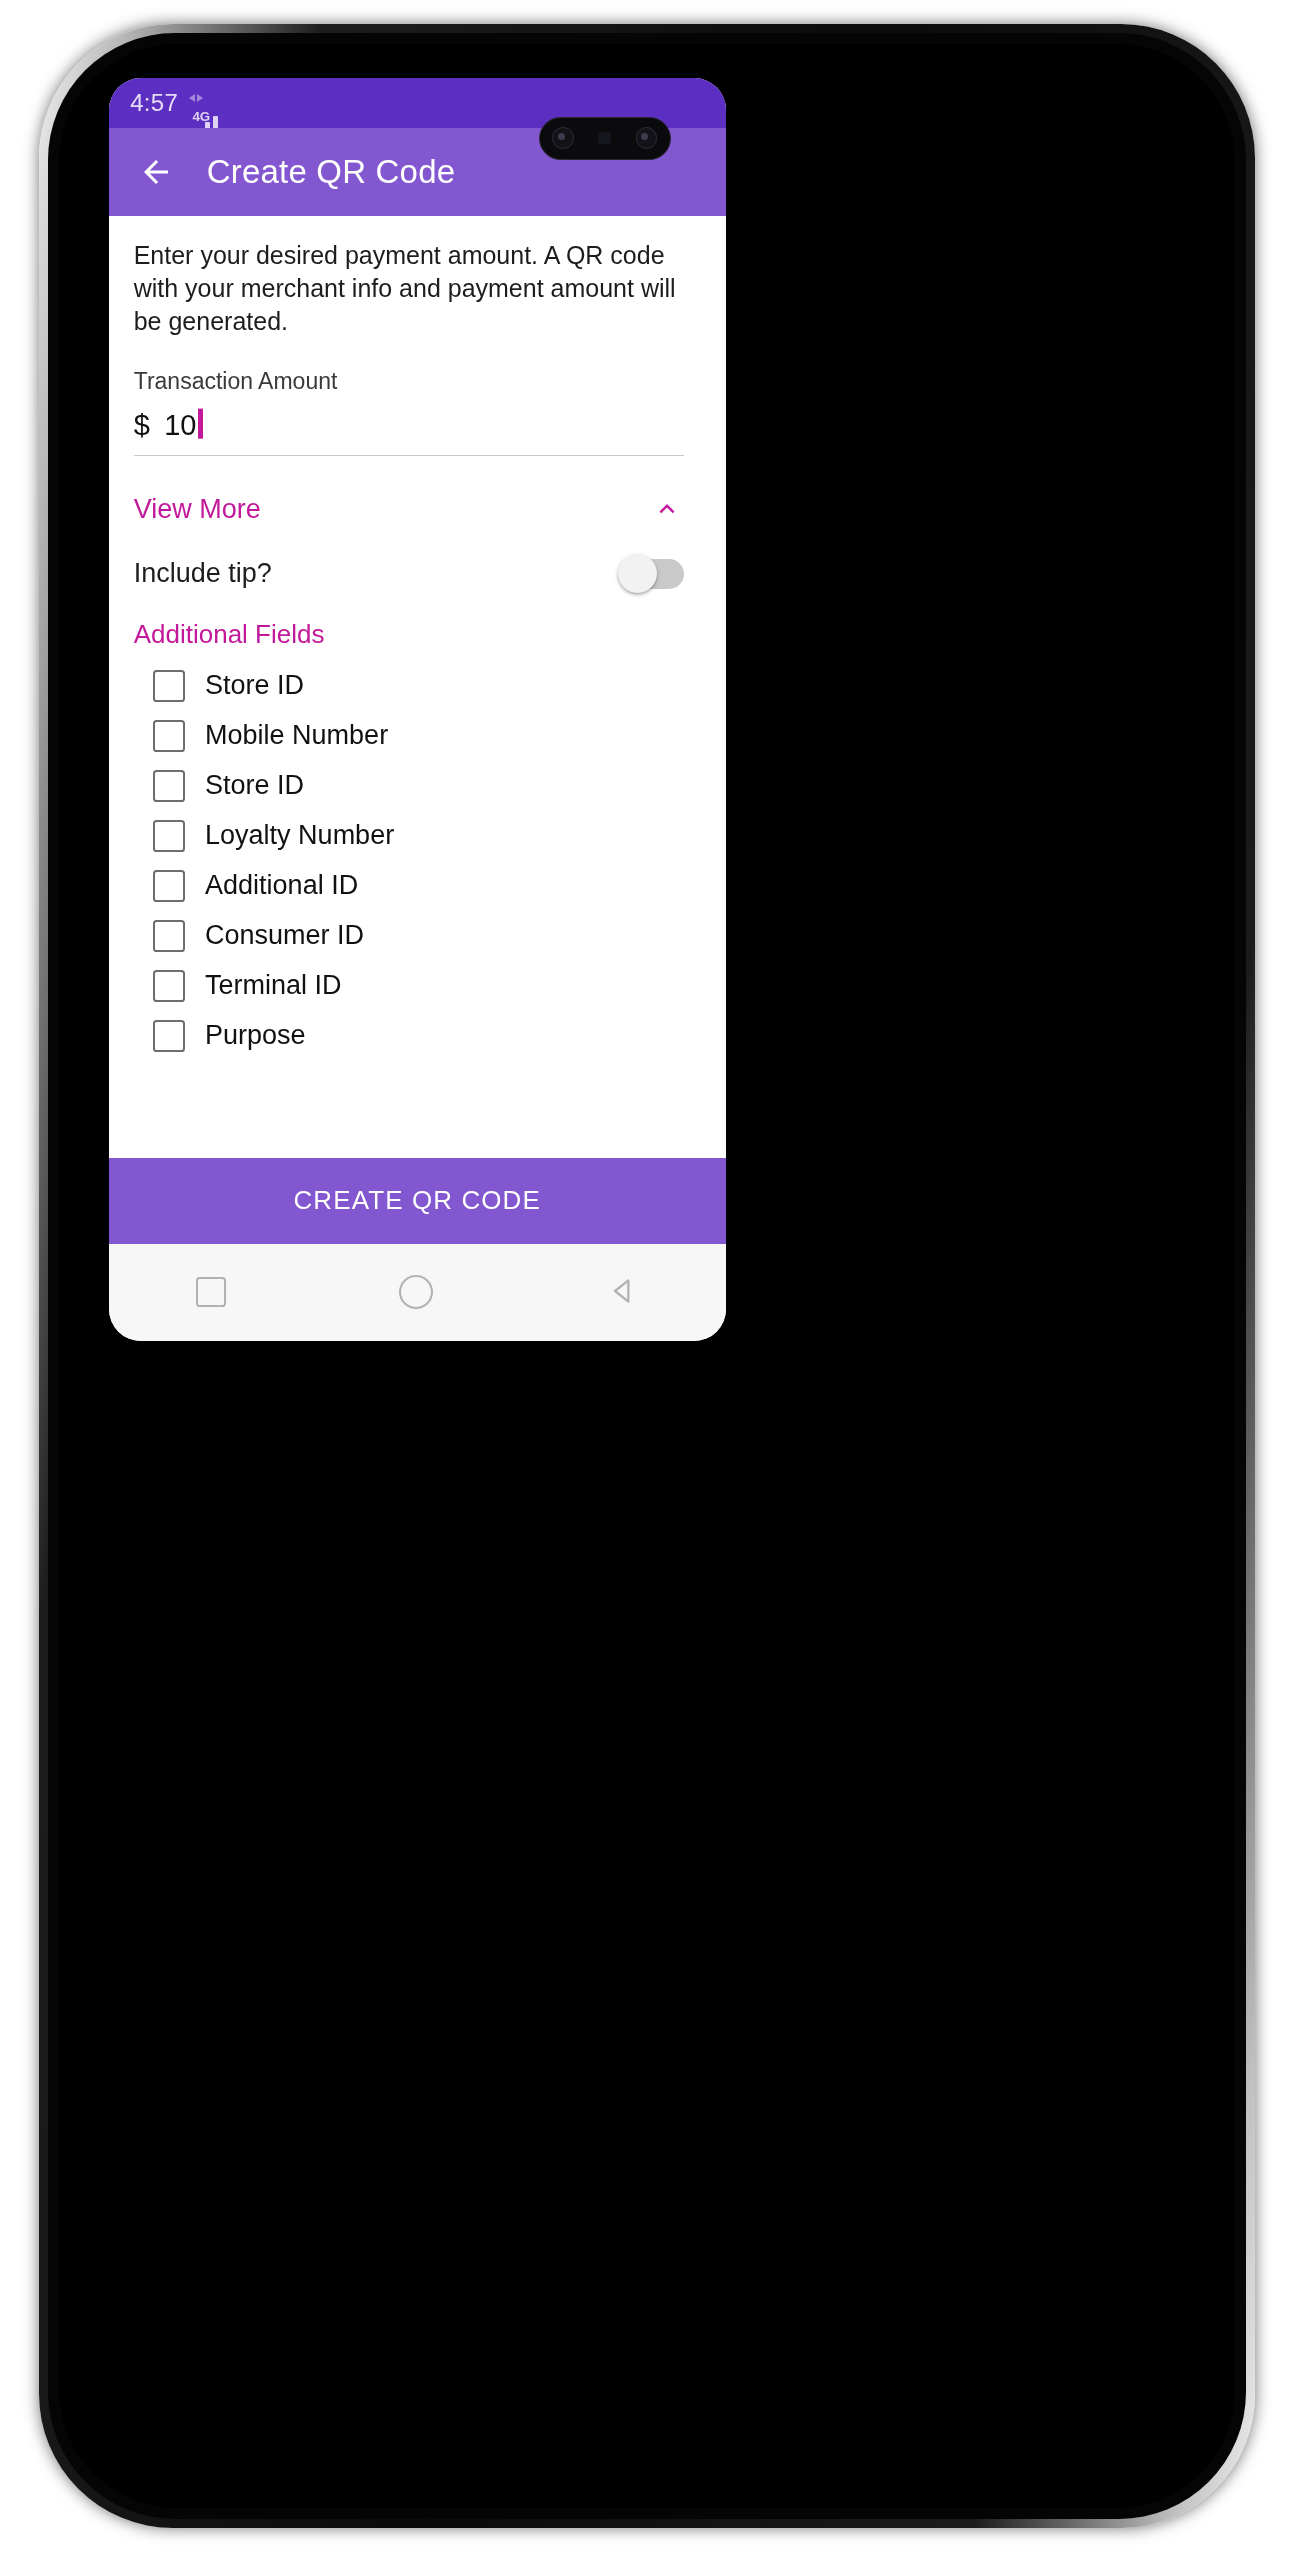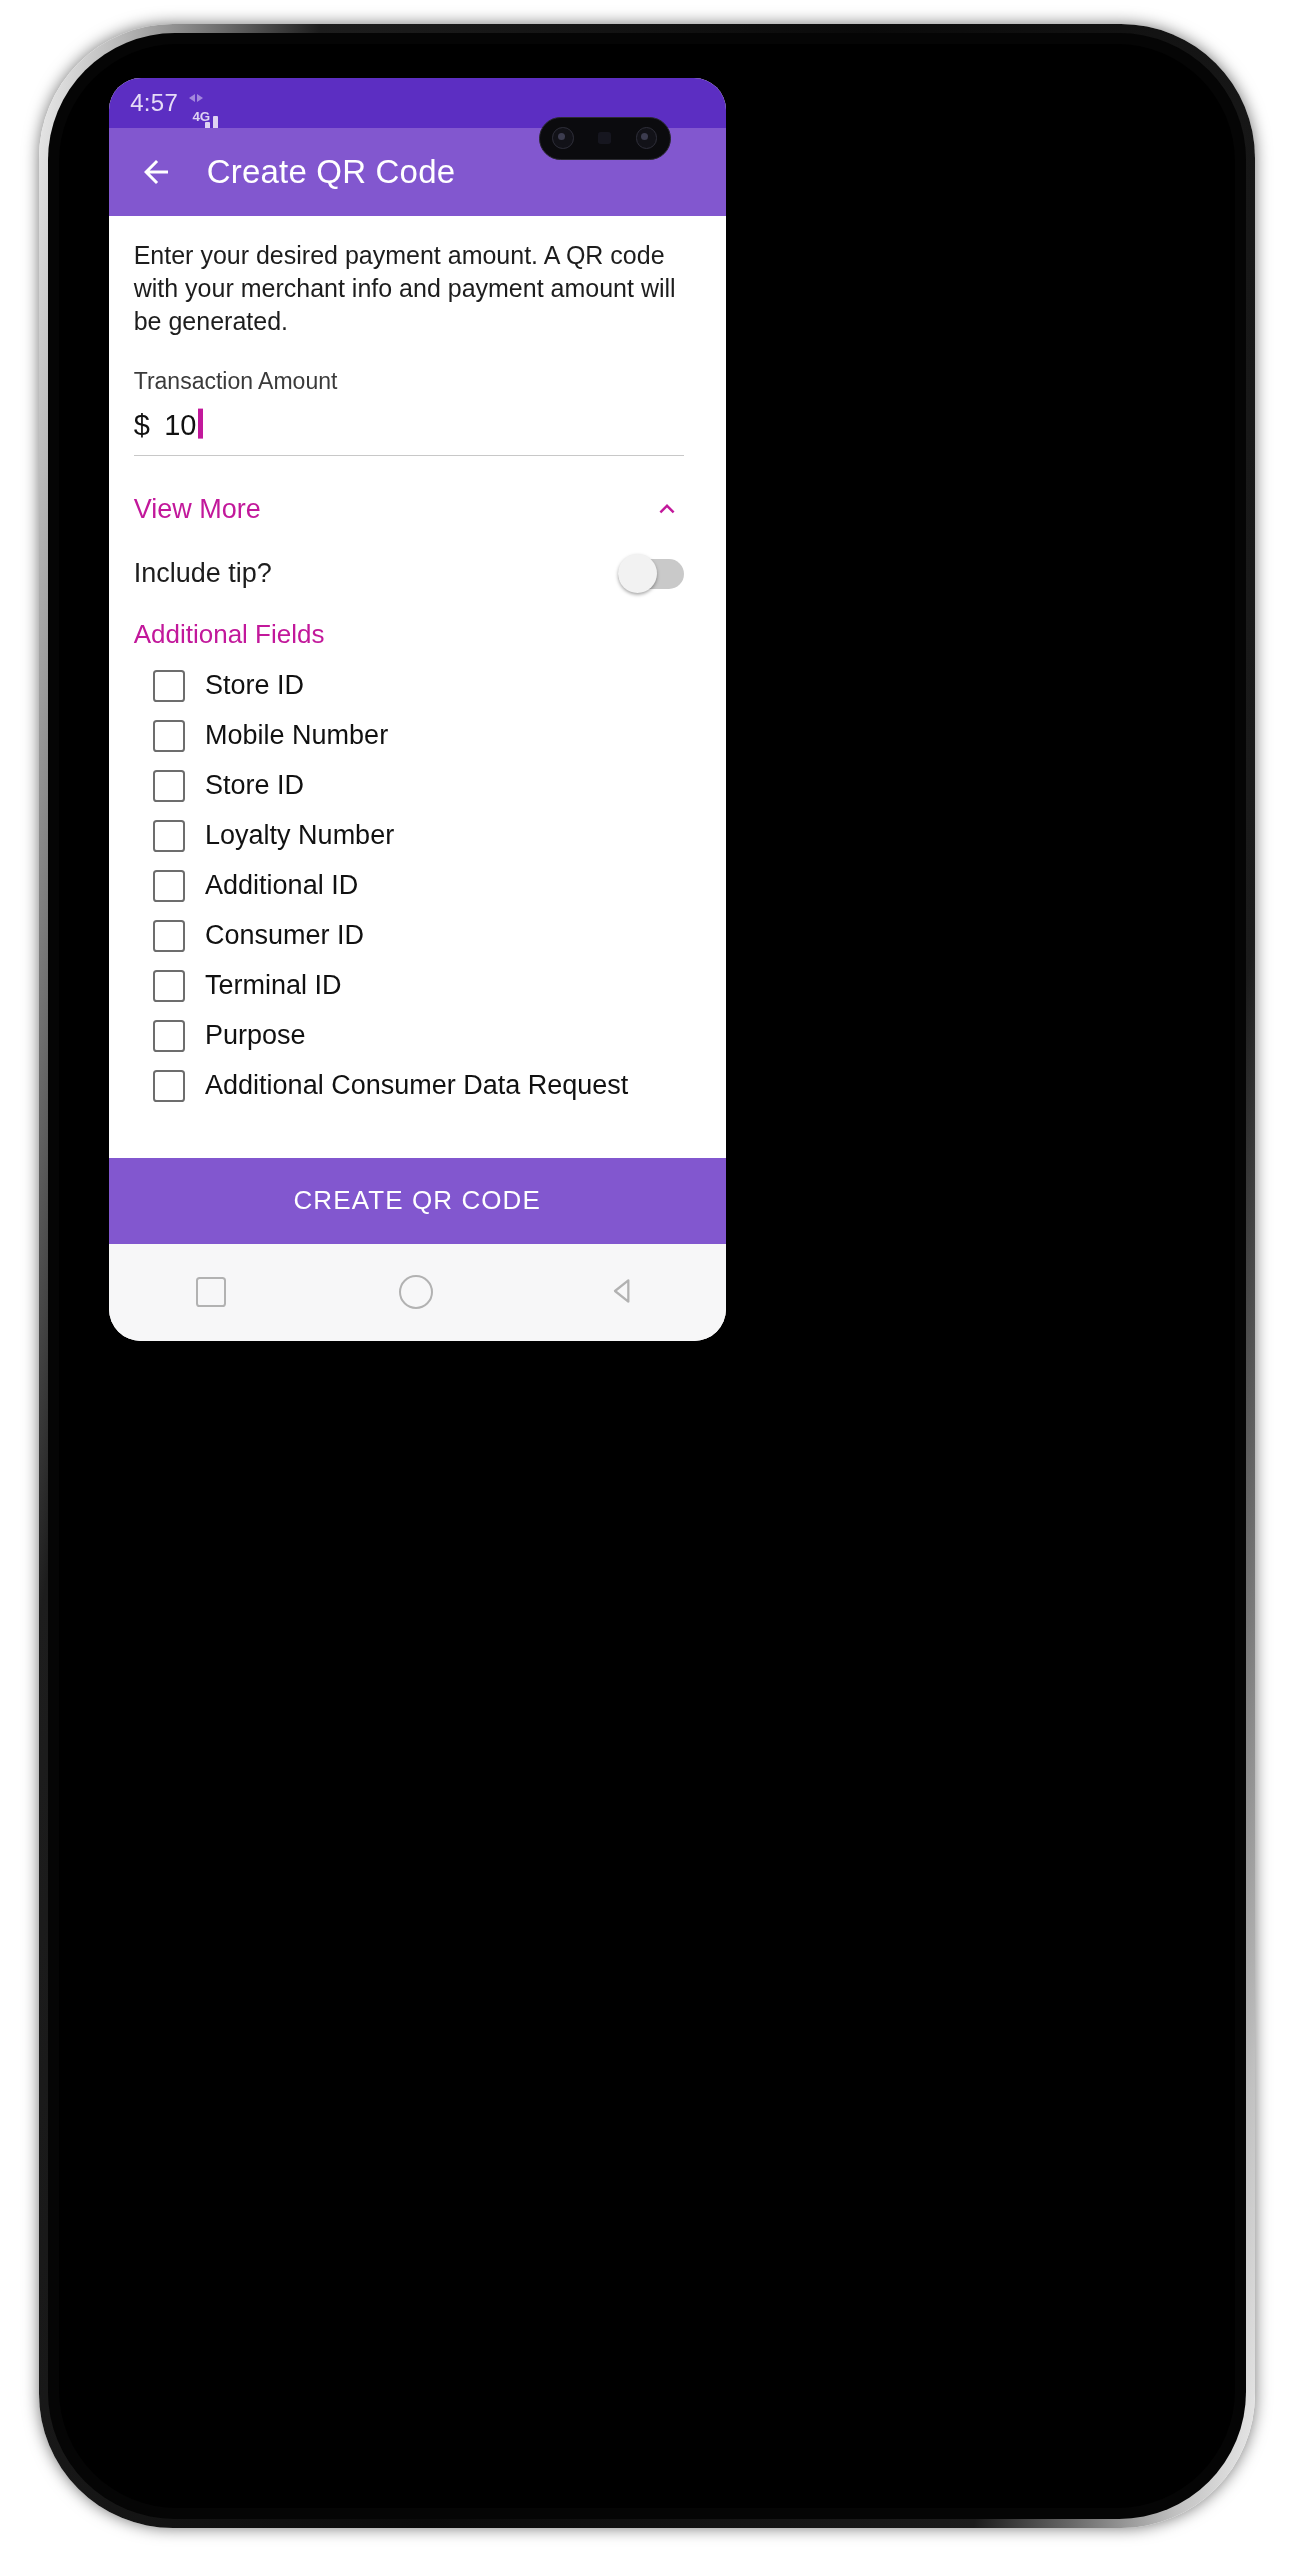--- a/index.html
+++ b/index.html
@@ -228,24 +228,20 @@
                 <span class="cb-text">Consumer ID</span>
               </li>
               <li class="cb-item">
                 <span class="cb-box"></span>
                 <span class="cb-text">Terminal ID</span>
               </li>
               <li class="cb-item">
                 <span class="cb-box"></span>
                 <span class="cb-text">Purpose</span>
               </li>
-              <li class="cb-item">
-                <span class="cb-box"></span>
-                <span class="cb-text">Additional Consumer Data Request</span>
-              </li>
             </ul>
           </div>
 
           <div class="cta">
             <span class="cta-label">CREATE QR CODE</span>
           </div>
 
           <div class="navbar">
             <span class="nav-sq"></span>
             <span class="nav-ci"></span>

